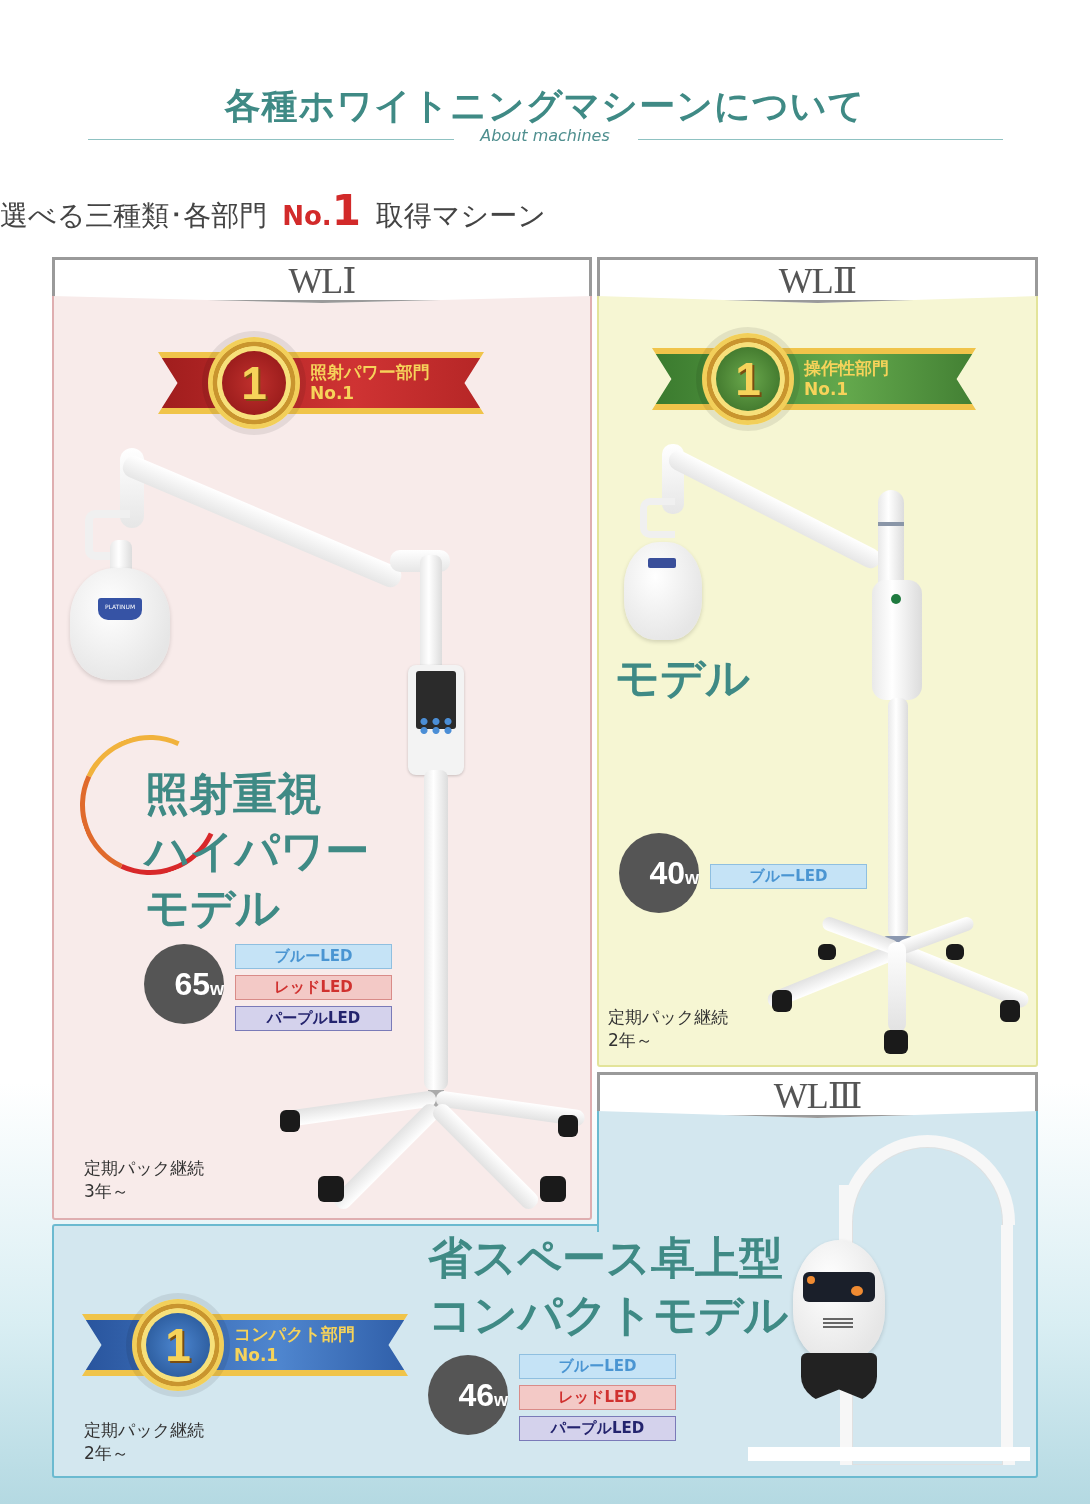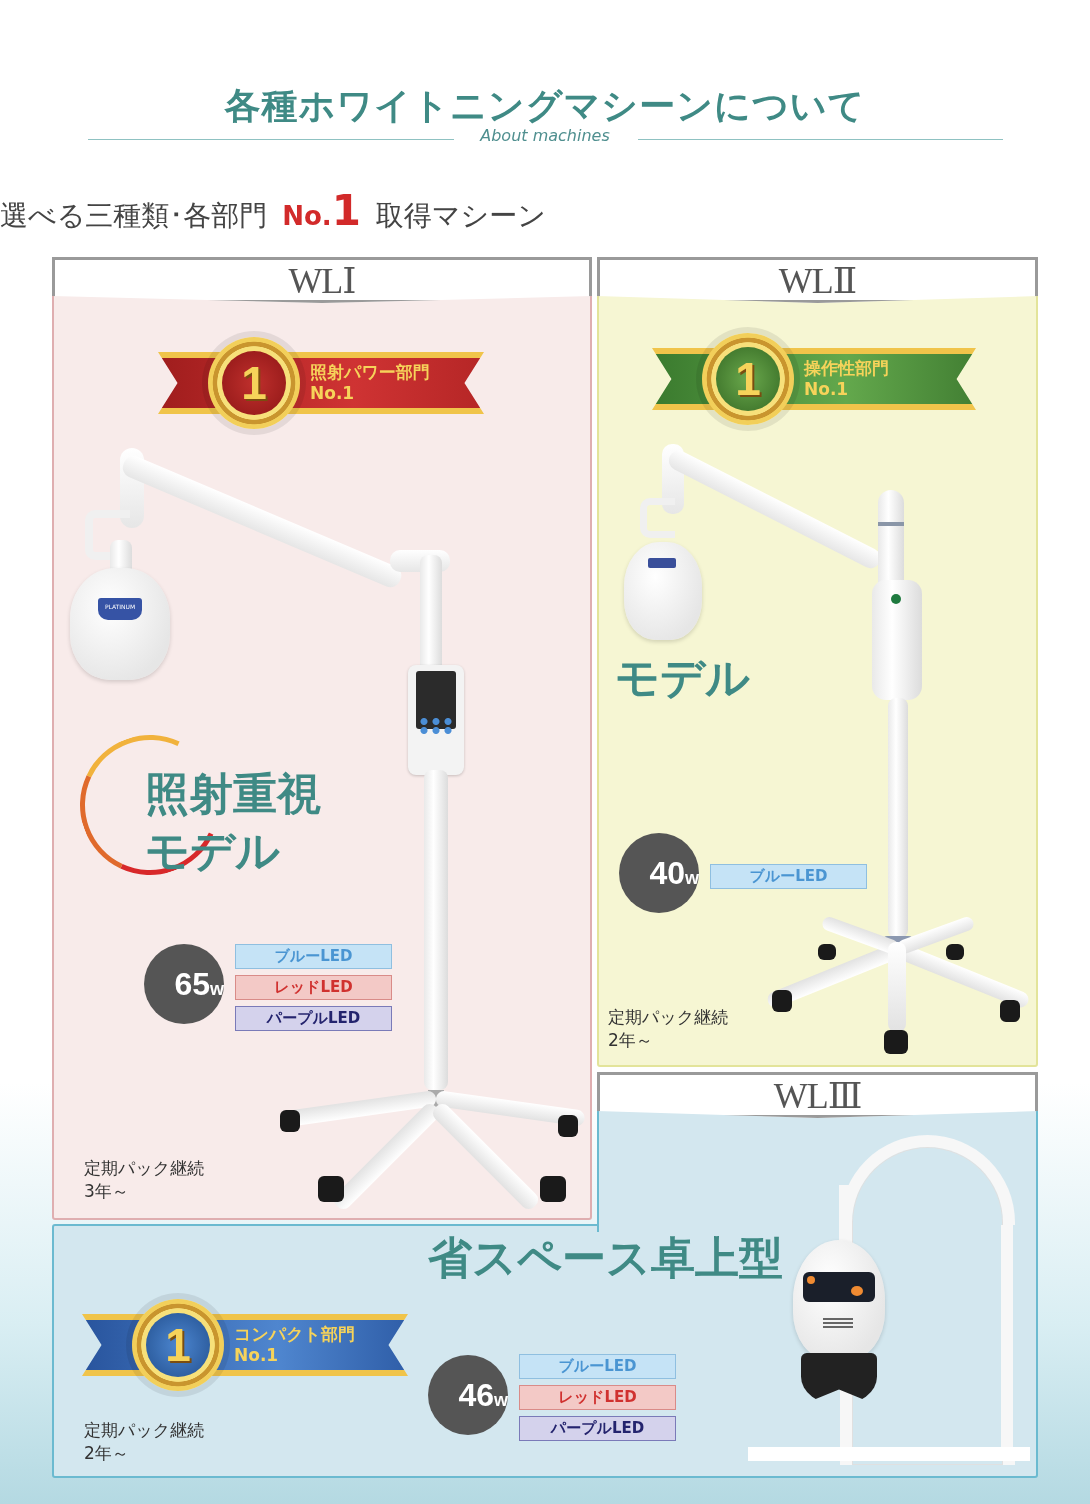--- a/index.html
+++ b/index.html
@@ -172,20 +172,21 @@
   <div class="abs leg" style="left:376px;top:668px;width:140px;height:18px;transform:rotate(45deg);"></div>
   <div class="abs wheel" style="left:220px;top:680px;"></div>
   <div class="abs wheel" style="left:498px;top:685px;"></div>
   <div class="abs wheel" style="left:258px;top:746px;width:26px;height:26px;"></div>
   <div class="abs wheel" style="left:480px;top:746px;width:26px;height:26px;"></div>
 </div>
 
 <div class="abs arc"></div>
 <div class="abs catch" style="left:145px;top:766px;">
   <div>照射重視</div>
+  <div>ハイパワー</div>
   <div>モデル</div>
 </div>
 <div class="abs watt" style="left:144px;top:944px;">
     <span>65</span>
     <small>w</small>
   </div>
 <div class="abs led led-blue" style="left:235px;top:944px;">ブルーLED</div>
 <div class="abs led led-red" style="left:235px;top:975px;">レッドLED</div>
 <div class="abs led led-purple" style="left:235px;top:1006px;">パープルLED</div>
 <div class="abs contract" style="left:84px;top:1157px;">
@@ -273,20 +274,21 @@
       <div class="medal-inner">1</div>
     </div>
   <div class="rtext">
     <div>コンパクト部門</div>
     <div>No.1</div>
   </div>
 </div>
 
 <div class="abs catch" style="left:428px;top:1230px;">
   <div>省スペース卓上型</div>
+  <div>コンパクトモデル</div>
 </div>
 <div class="abs watt" style="left:428px;top:1355px;">
     <span>46</span>
     <small>w</small>
   </div>
 <div class="abs led led-blue" style="left:519px;top:1354px;">ブルーLED</div>
 <div class="abs led led-red" style="left:519px;top:1385px;">レッドLED</div>
 <div class="abs led led-purple" style="left:519px;top:1416px;">パープルLED</div>
 <div class="abs contract" style="left:84px;top:1419px;">
   <div>定期パック継続</div>

